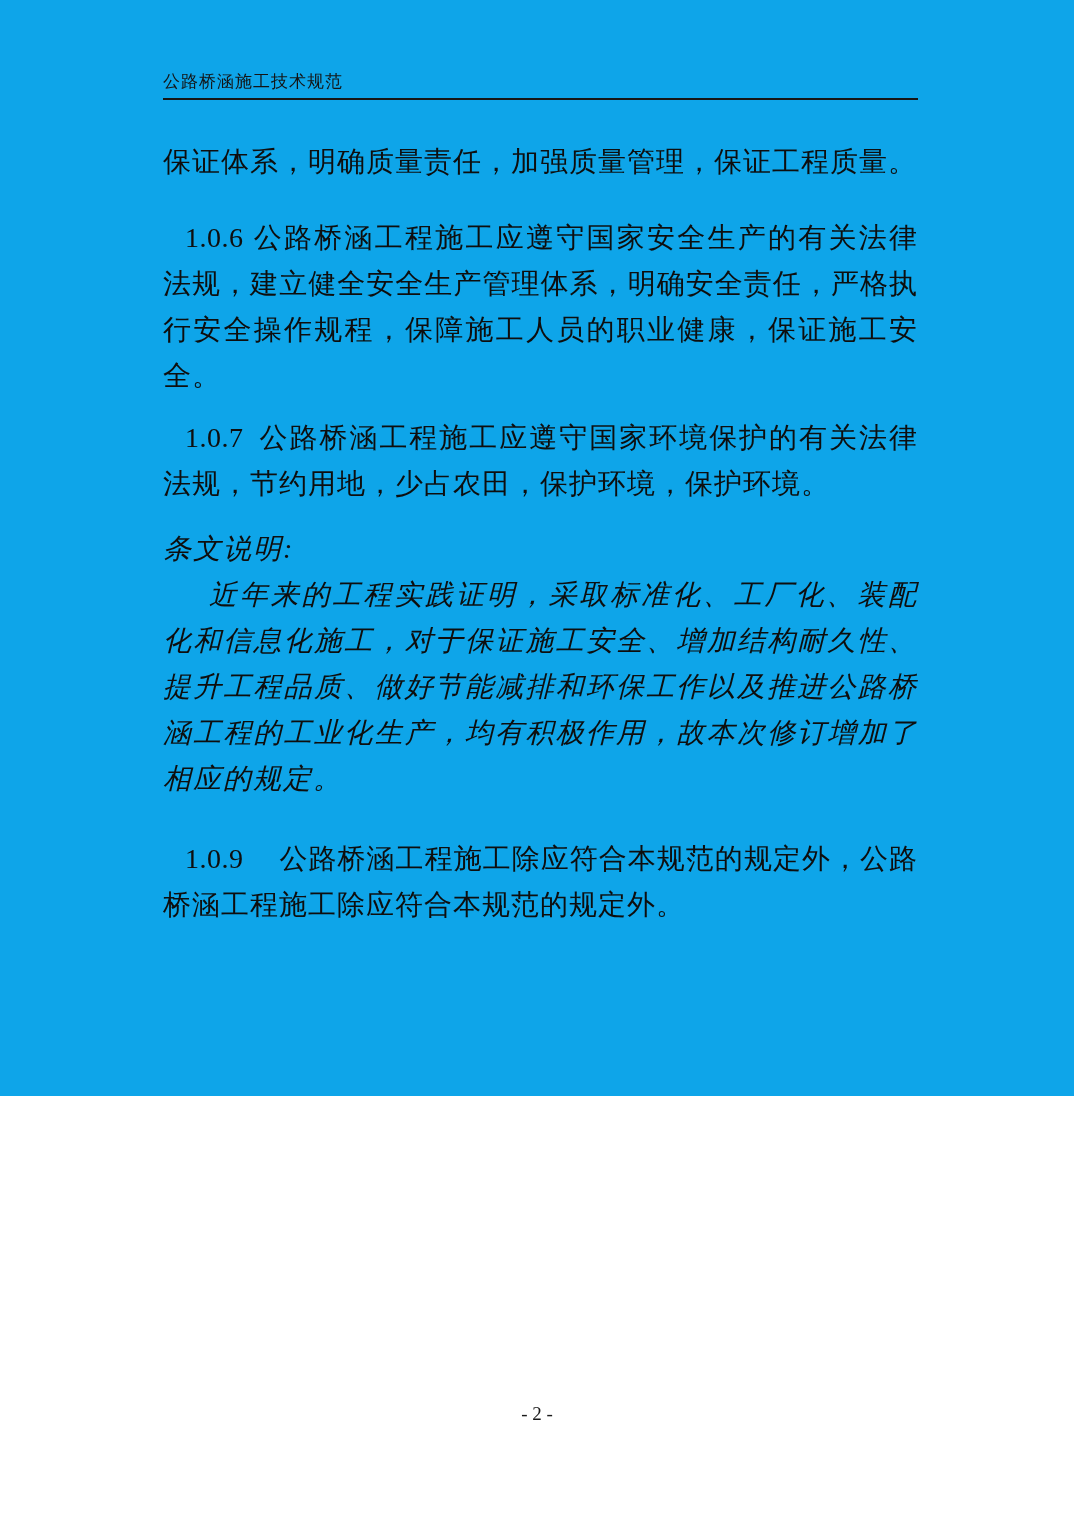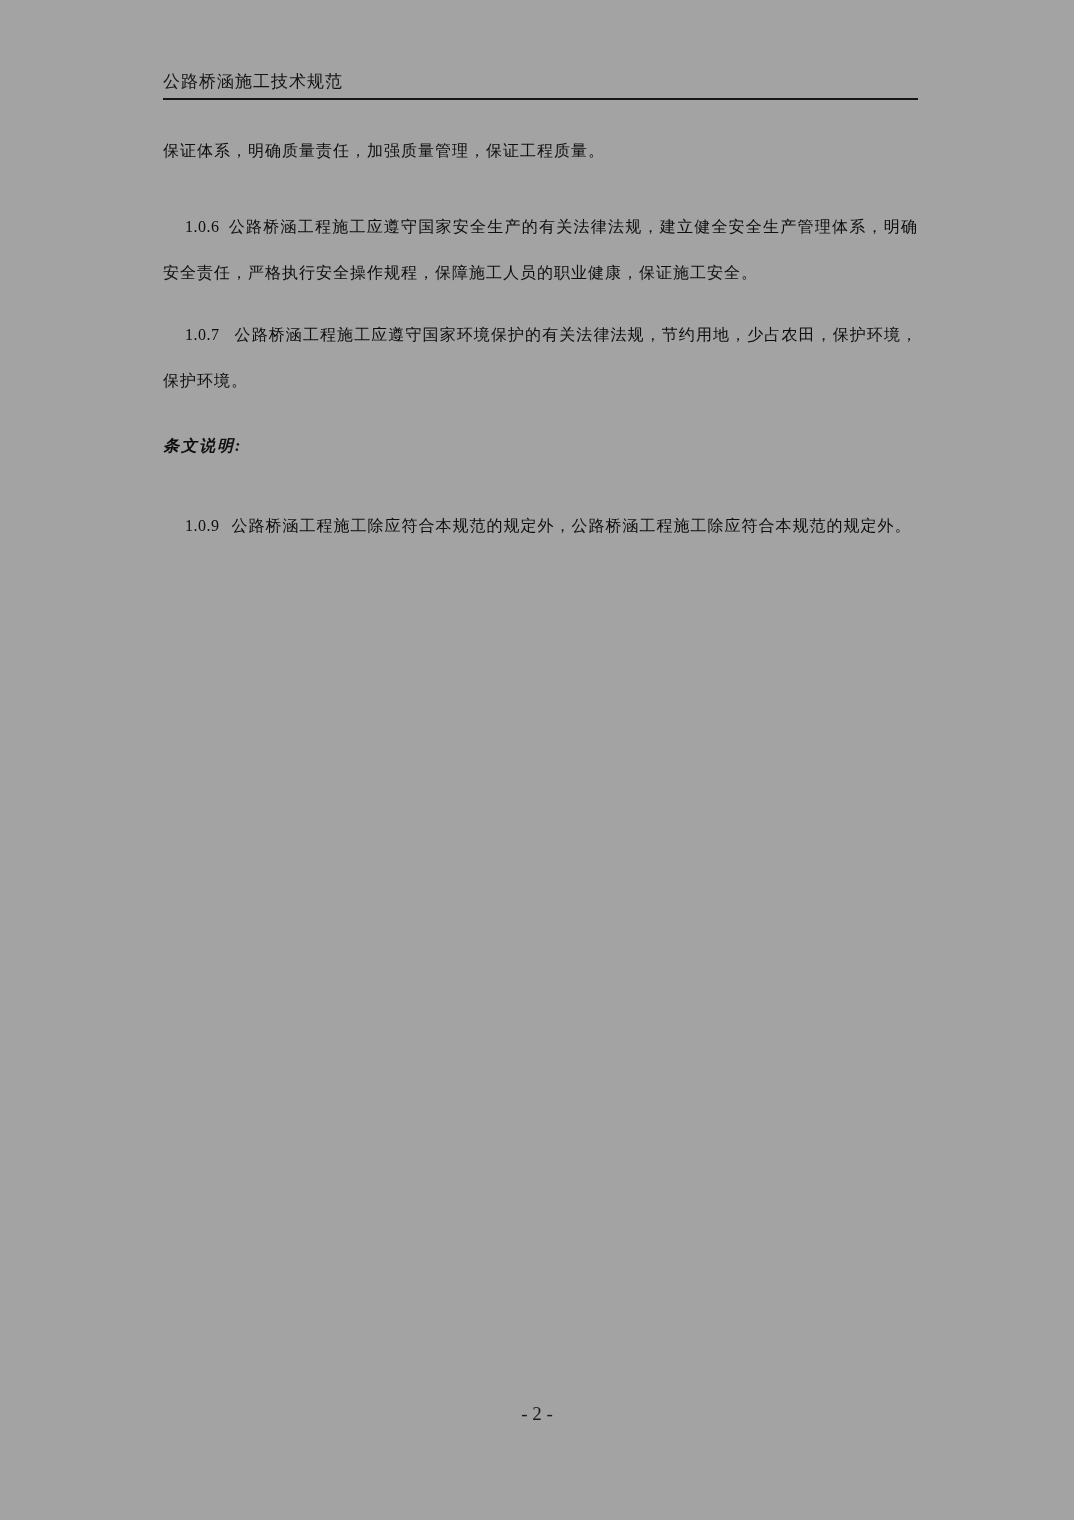--- a/index.html
+++ b/index.html
@@ -12,66 +12,66 @@
     height: 1520px;
     position: relative;
     font-family: "Liberation Serif", "DejaVu Serif", serif;
     color: #0e0e0e;
     overflow: hidden;
   }
   .page {
     position: absolute;
     left: 0; top: 0;
     width: 1074px;
-    height: 1520px;
-    background: #a3a3a3;
+    height: 1096px;
+    background: #0ea5e9;
   }
   
   .header {
     position: absolute;
     left: 163px;
     top: 70px;
     width: 755px;
     font-size: 17px;
     line-height: 24px;
     letter-spacing: 1px;
     padding-bottom: 4px;
     border-bottom: 2px solid #161616;
     color: #141414;
   }
   
   .content {
     position: absolute;
     left: 163px;
-    top: 128px;
+    top: 139px;
     width: 755px;
-    font-size: 16px;
+    font-size: 28px;
     line-height: 46px;
     text-align: justify;
     letter-spacing: 1px;
   }
   .content p { margin: 0; }
   .para.intro { text-indent: 0; }
   .para.clause { text-indent: 22px; }
   .clause .num {
     font-weight: normal;
     font-family: "Liberation Serif", "DejaVu Serif", serif;
     letter-spacing: 0.5px;
   }
   .clause.c6 { margin-top: 30px; }
   .clause.c6 .num { margin-right: 9px; }
   .clause.c7 { margin-top: 16px; }
   .clause.c7 .num { margin-right: 15px; }
   .clause.c8 { margin-top: 25px; }
   .clause.c8 .num { margin-right: 9px; }
   .clause.c9 { margin-top: 34px; }
-  .clause.c9 .num { margin-right: 12px; }
+  .clause.c9 .num { margin-right: 36px; }
   .commentary-heading {
     margin-top: 19px !important;
-    font-weight: bold;
+    font-weight: normal;
     font-style: italic;
     letter-spacing: 2px;
   }
   .commentary-body {
     font-style: italic;
     text-indent: 46px;
     letter-spacing: 2px;
   }
   
   .footer {
@@ -102,20 +102,21 @@
       <span class="num">1.0.6</span><span>公路桥涵工程施工应遵守国家安全生产的有关法律法规，建立健全安全生产管理体系，明确安全责任，严格执行安全操作规程，保障施工人员的职业健康，保证施工安全。</span>
     </p>
 
     <p class="para clause c7">
       <span class="num">1.0.7</span><span>公路桥涵工程施工应遵守国家环境保护的有关法律法规，节约用地，少占农田，保护环境，保护环境。</span>
     </p>
 
 
     <p class="commentary-heading">条文说明:</p>
 
+    <p class="commentary-body">近年来的工程实践证明，采取标准化、工厂化、装配化和信息化施工，对于保证施工安全、增加结构耐久性、提升工程品质、做好节能减排和环保工作以及推进公路桥涵工程的工业化生产，均有积极作用，故本次修订增加了相应的规定。</p>
 
     <p class="para clause c9">
       <span class="num">1.0.9</span><span>公路桥涵工程施工除应符合本规范的规定外，公路桥涵工程施工除应符合本规范的规定外。</span>
     </p>
 
   </div>
 
   <div class="footer">
     <span>- 2 -</span>
   </div>

